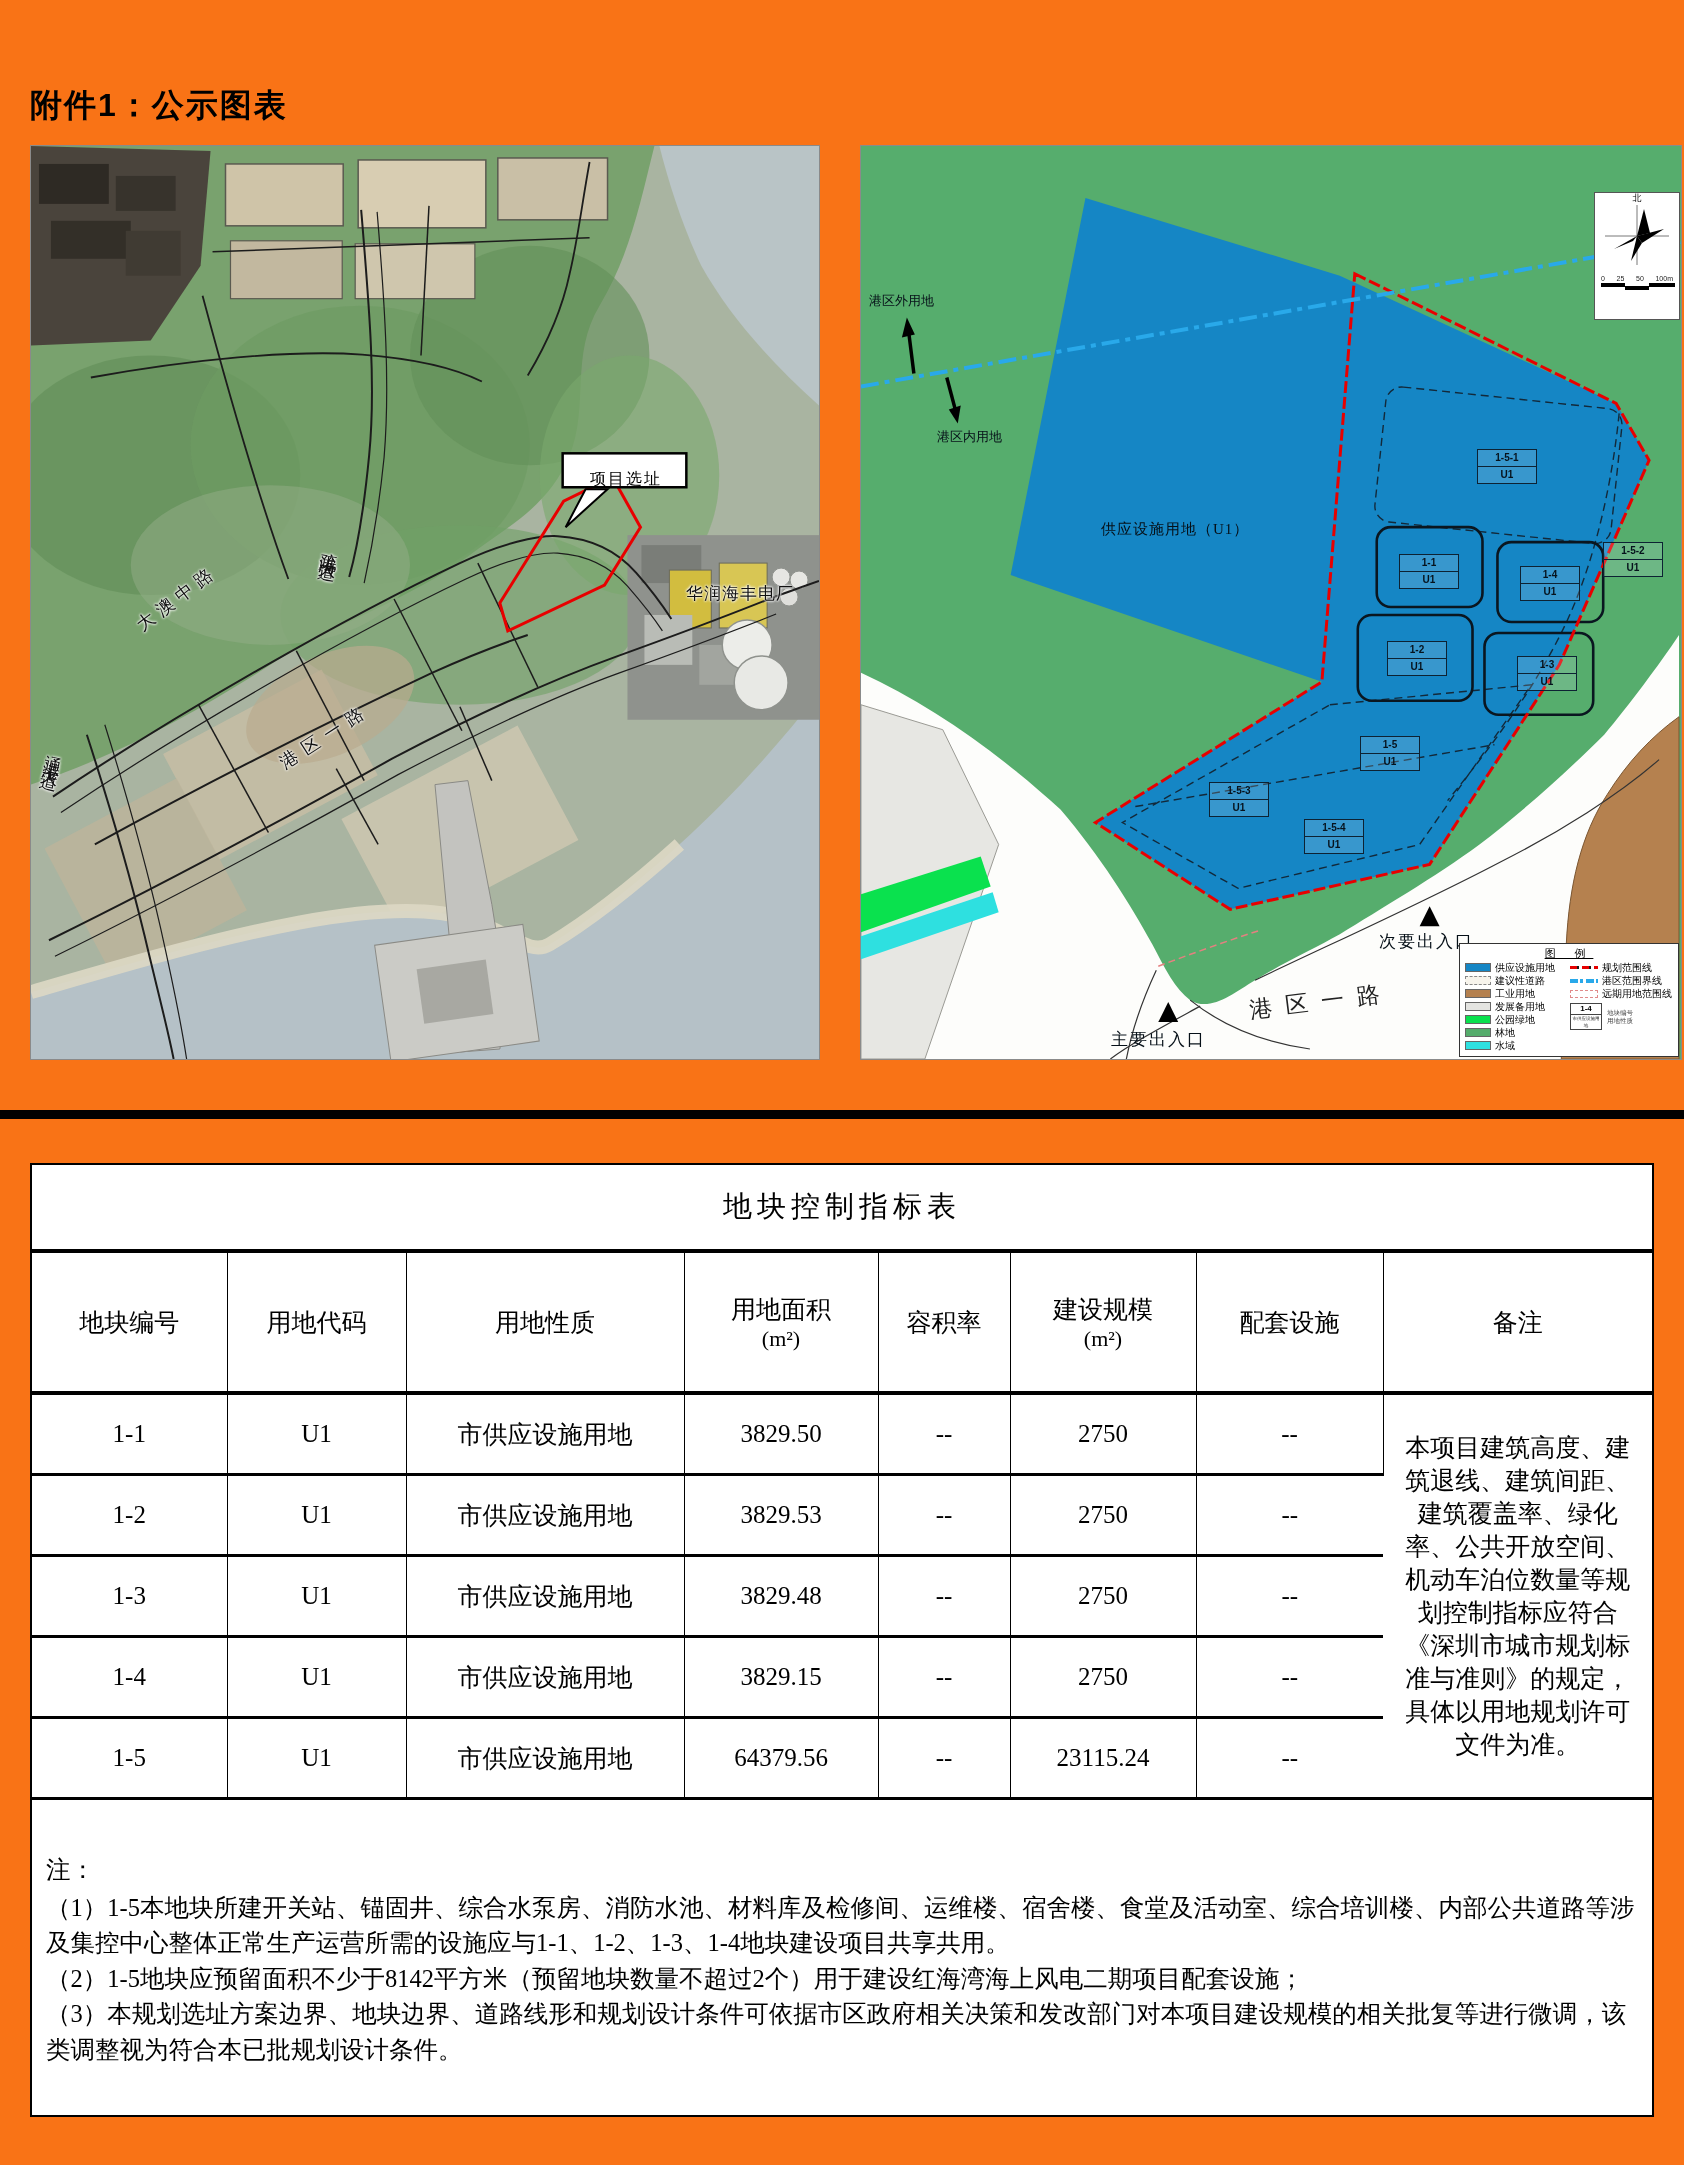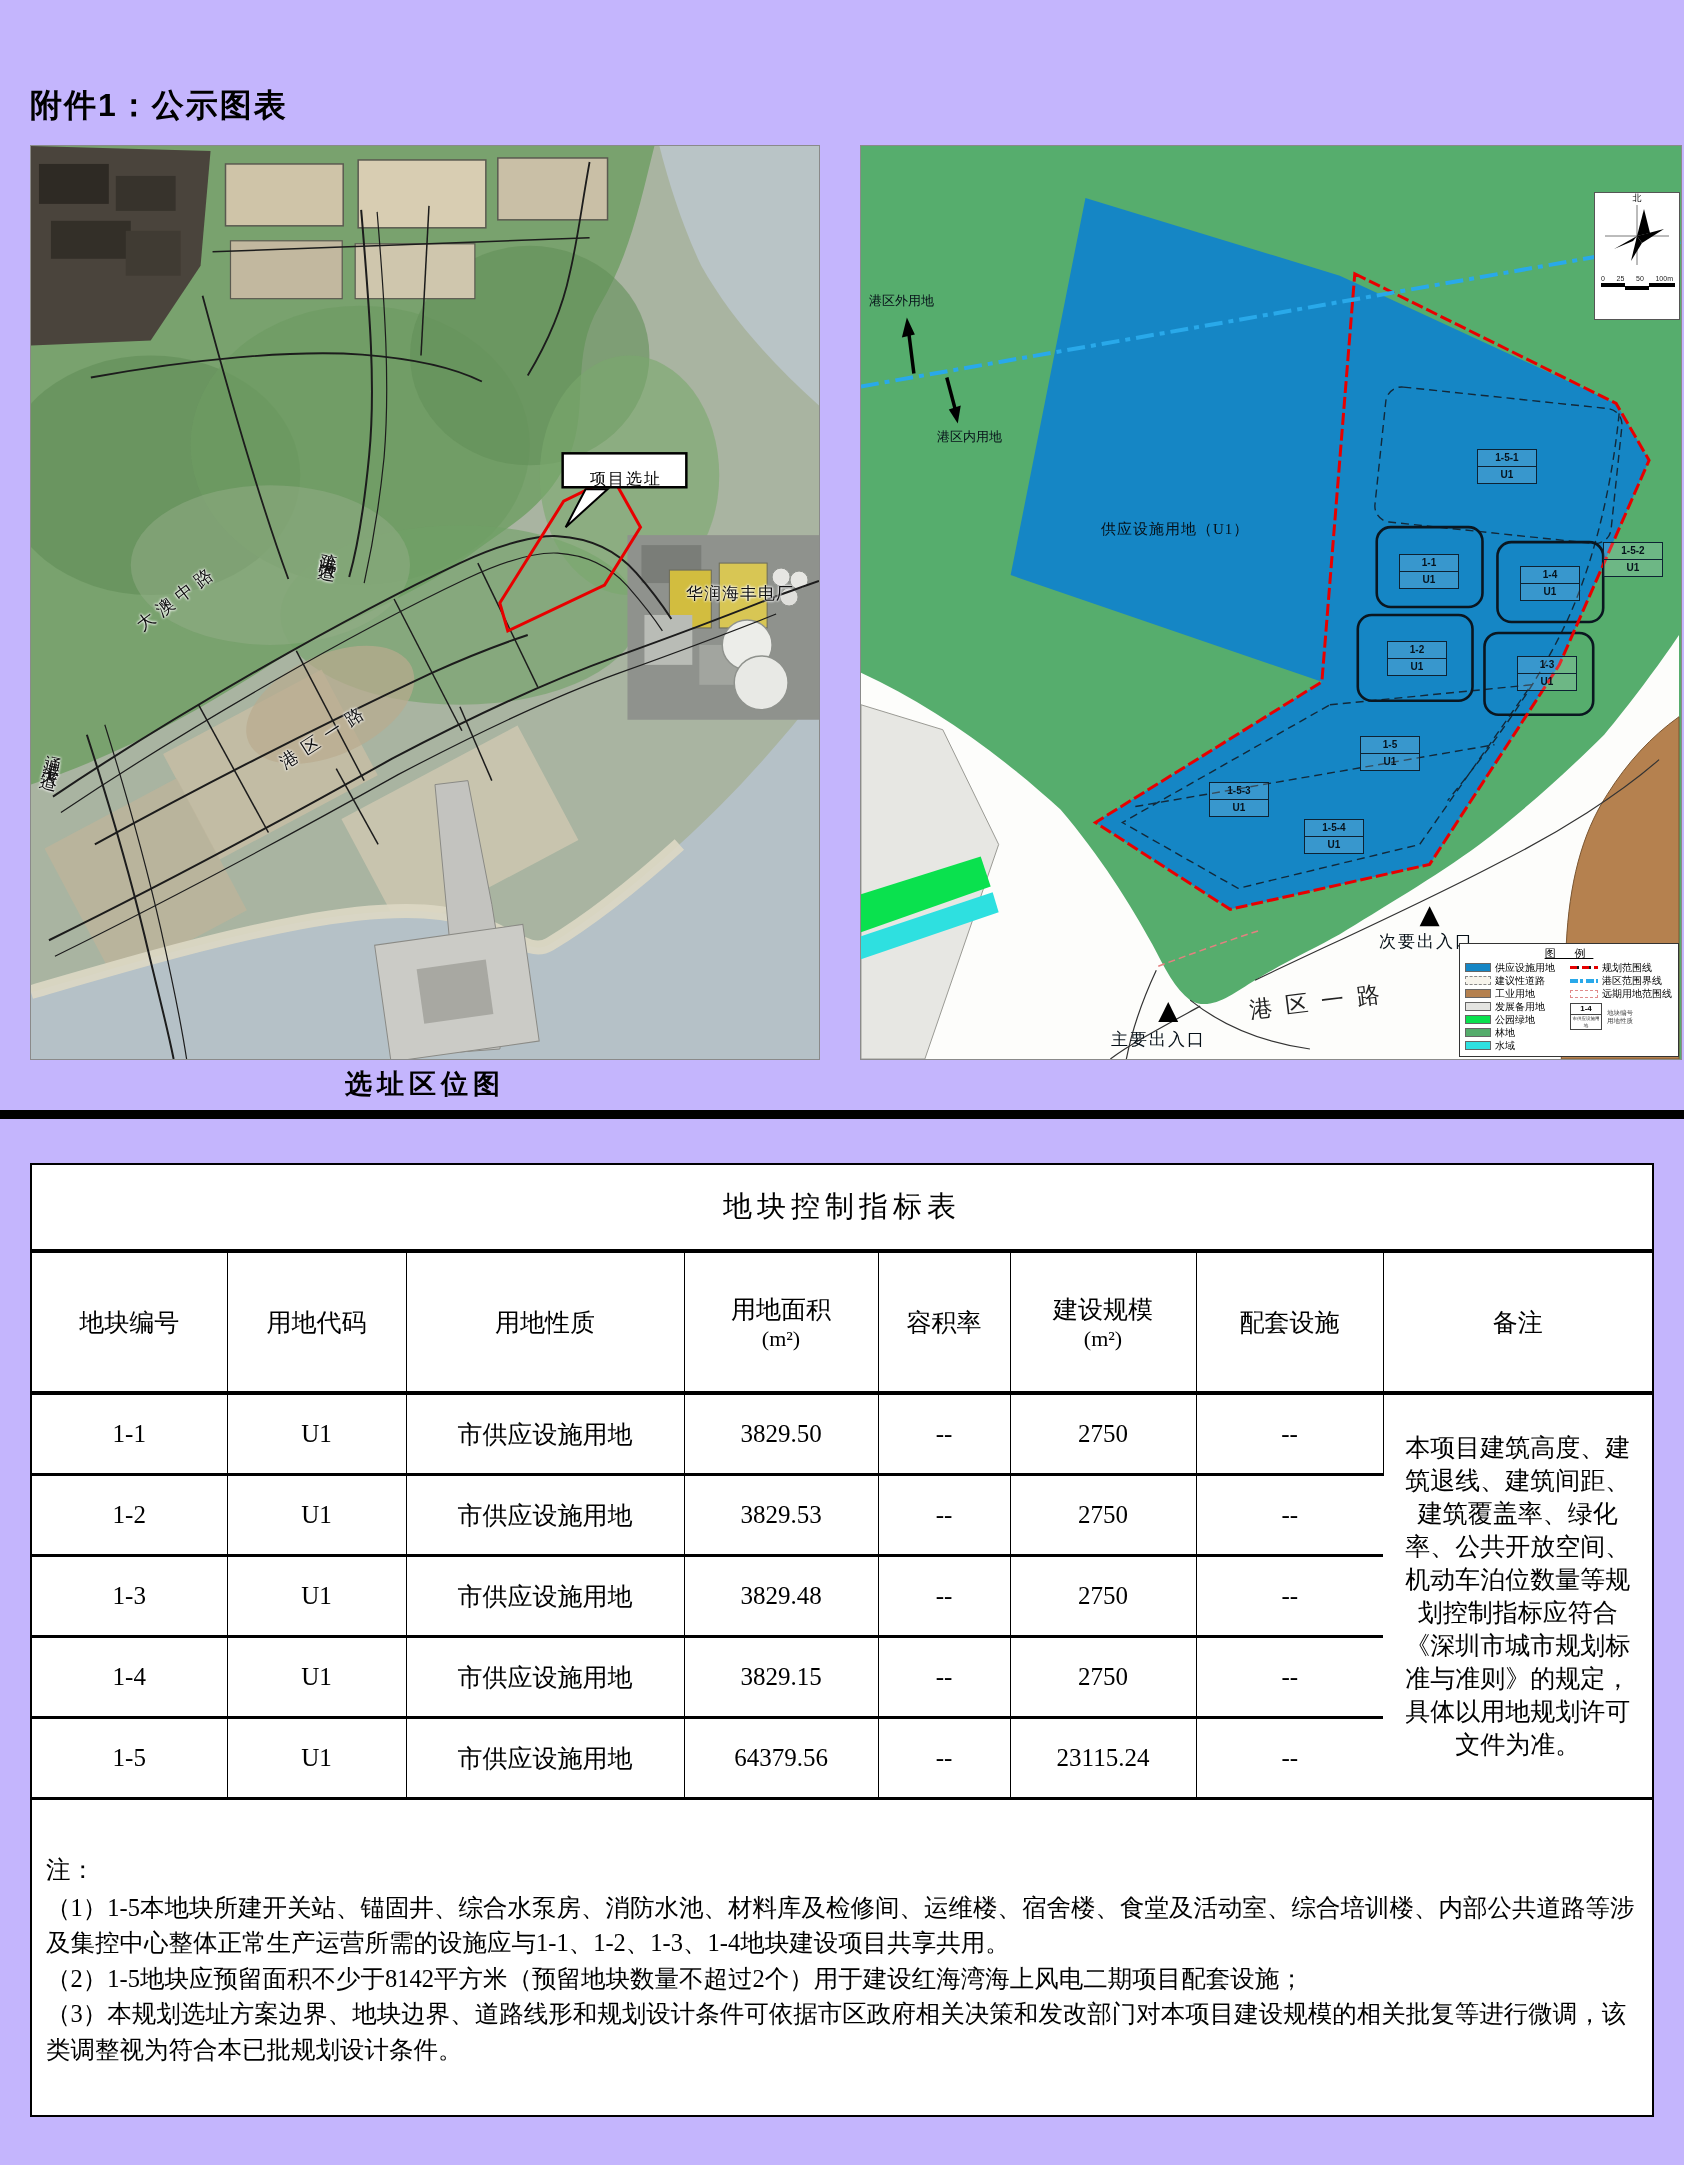--- a/index.html
+++ b/index.html
@@ -1,16 +1,16 @@
 <!DOCTYPE html>
 <html><head>
 <meta charset="utf-8">
 <style>
   html,body{margin:0;padding:0;background:#ffffff;}
-  .page{position:relative;width:1684px;height:2165px;background:#c4b5fd;overflow:hidden;
+  .page{position:relative;width:1684px;height:2165px;background:#f97316;overflow:hidden;
         font-family:"Liberation Serif","DejaVu Serif",serif;color:#000;}
   .page-title{position:absolute;left:30px;top:86px;margin:0;
         font:bold 32px/1.2 "Liberation Sans","DejaVu Sans",sans-serif;letter-spacing:2px;}
 
   figure.map{position:absolute;margin:0;}
   .left-map{left:30px;top:145px;width:790px;}
   .right-map{left:860px;top:145px;width:822px;}
   .map-canvas{position:relative;height:915px;overflow:hidden;border:1px solid #8a8a8a;
         box-sizing:border-box;background:#fff;}
   .map-canvas > svg{position:absolute;left:0;top:0;width:100%;height:100%;}
@@ -177,21 +177,20 @@
         <polygon points="556,344 578,344 536,382" fill="#ffffff" stroke="#000" stroke-width="2"></polygon>
         <rect x="533" y="308" width="124" height="34" fill="#ffffff" stroke="#000" stroke-width="2.5"></rect>
       </svg>
       <span class="callout">项目选址</span>
       <span class="map-label lbl-daao">大澳中路</span>
       <span class="map-label lbl-shugang">疏港大道</span>
       <span class="map-label lbl-tonggang">通港大道</span>
       <span class="map-label lbl-gangqu1">港区一路</span>
       <span class="map-label lbl-plant">华润海丰电厂</span>
     </div>
-    <figcaption>选址区位图</figcaption>
   </figure>
 
   <figure class="map right-map">
     <div class="map-canvas">
       <svg viewBox="0 0 822 915" preserveAspectRatio="none">
         <rect width="822" height="915" fill="#56ad6d"></rect>
         <path d="M0,528 C70,560 140,610 200,665 C240,712 270,760 292,800 C305,825 315,845 330,856 C350,868 372,850 395,836 C430,815 455,804 480,790 C520,765 575,733 620,700 C660,670 710,625 745,590 C770,560 800,520 820,490 L820,915 L0,915 Z" fill="#fdfdfb"></path>
         <path d="M702,915 L707,800 C710,740 722,690 748,650 C768,618 792,592 820,572 L820,915 Z" fill="#b5814f" stroke="#7a5632" stroke-width="1"></path>
         <path d="M0,560 L82,585 L138,700 L64,915 L0,915 Z" fill="#e7e7e3" stroke="#9a9a94" stroke-width="1"></path>
         <polygon points="0,750 120,712 130,742 0,788" fill="#0ae14e"></polygon>

